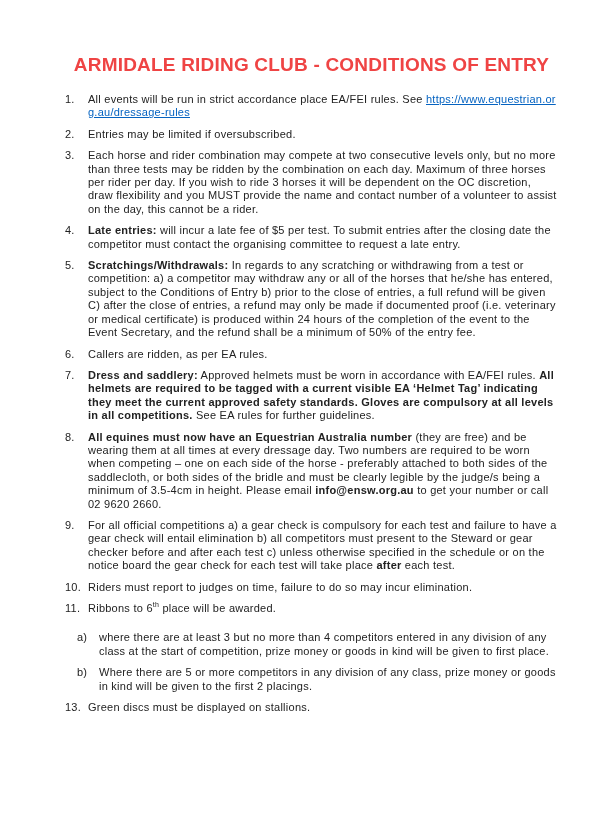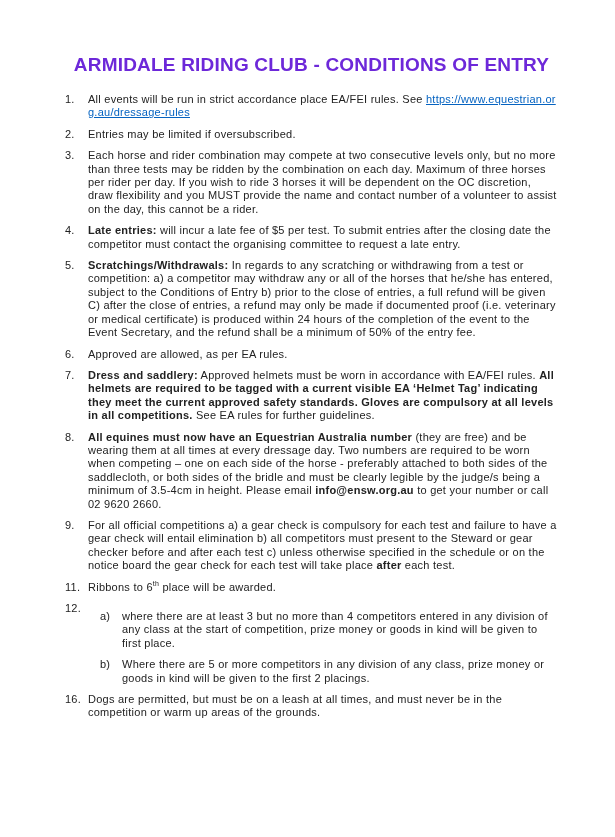--- a/index.html
+++ b/index.html
@@ -17,21 +17,21 @@
     font-family: "Liberation Sans", sans-serif;
     color: #222222;
     overflow: hidden;
   }
   .title {
     margin: 0 0 17px 0;
     font-size: 19px;
     font-weight: bold;
     text-align: center;
     letter-spacing: 0.2px;
-    color: #6d28d9;
+    color: #ef4444;
   }
   .list {
     font-size: 11px;
     line-height: 13.4px;
     letter-spacing: 0.25px;
   }
   .item {
     display: flex;
     margin-bottom: 8px;
   }
@@ -85,46 +85,49 @@
       <div class="item">
         <span class="num">4.</span>
         <div class="text"><span class="b">Late entries:</span><span> will incur a late fee of $5 per test. To submit entries after the closing date the competitor must contact the organising committee to request a late entry.</span></div>
       </div>
       <div class="item">
         <span class="num">5.</span>
         <div class="text"><span class="b">Scratchings/Withdrawals:</span><span> In regards to any scratching or withdrawing from a test or competition: a) a competitor may withdraw any or all of the horses that he/she has entered, subject to the Conditions of Entry b) prior to the close of entries, a full refund will be given C) after the close of entries, a refund may only be made if documented proof (i.e. veterinary or medical certificate) is produced within 24 hours of the completion of the event to the Event Secretary, and the refund shall be a minimum of 50% of the entry fee.</span></div>
       </div>
       <div class="item">
         <span class="num">6.</span>
-        <div class="text"><span>Approved are allowed, as per EA rules.</span></div>
+        <div class="text"><span>Callers are ridden, as per EA rules.</span></div>
       </div>
       <div class="item">
         <span class="num">7.</span>
         <div class="text"><span class="b">Dress and saddlery:</span><span> Approved helmets must be worn in accordance with EA/FEI rules. </span><span class="b">All helmets are required to be tagged with a current visible EA ‘Helmet Tag’ indicating they meet the current approved safety standards. Gloves are compulsory at all levels in all competitions.</span><span> See EA rules for further guidelines.</span></div>
       </div>
       <div class="item">
         <span class="num">8.</span>
         <div class="text"><span class="b">All equines must now have an Equestrian Australia number</span><span> (they are free) and be wearing them at all times at every dressage day. Two numbers are required to be worn when competing – one on each side of the horse - preferably attached to both sides of the saddlecloth, or both sides of the bridle and must be clearly legible by the judge/s being a minimum of 3.5-4cm in height. Please email </span><span class="b">info@ensw.org.au</span><span> to get your number or call 02 9620 2660.</span></div>
       </div>
       <div class="item">
         <span class="num">9.</span>
         <div class="text"><span>For all official competitions a) a gear check is compulsory for each test and failure to have a gear check will entail elimination b) all competitors must present to the Steward or gear checker before and after each test c) unless otherwise specified in the schedule or on the notice board the gear check for each test will take place </span><span class="b">after</span><span> each test.</span></div>
       </div>
       <div class="item">
+        <span class="num">10.</span>
+        <div class="text"><span>Riders must report to judges on time, failure to do so may incur elimination.</span></div>
+      </div>
+      <div class="item">
         <span class="num">11.</span>
         <div class="text"><span>Ribbons to 6</span><sup class="sup">th</sup><span> place will be awarded.</span></div>
       </div>
       <div class="item">
-        <span class="num">12.</span>
         <div class="text"><div class="sub">
             <span class="sub-label">a)</span>
             <div class="text"><span>where there are at least 3 but no more than 4 competitors entered in any division of any class at the start of competition, prize money or goods in kind will be given to first place.</span></div>
           </div><div class="sub">
             <span class="sub-label">b)</span>
             <div class="text"><span>Where there are 5 or more competitors in any division of any class, prize money or goods in kind will be given to the first 2 placings.</span></div>
           </div></div>
       </div>
       <div class="item">
-        <span class="num">16.</span>
-        <div class="text"><span>Dogs are permitted, but must be on a leash at all times, and must never be in the competition or warm up areas of the grounds.</span></div>
+        <span class="num">13.</span>
+        <div class="text"><span>Green discs must be displayed on stallions.</span></div>
       </div>
     </div>
 </div>
 
 </body></html>

